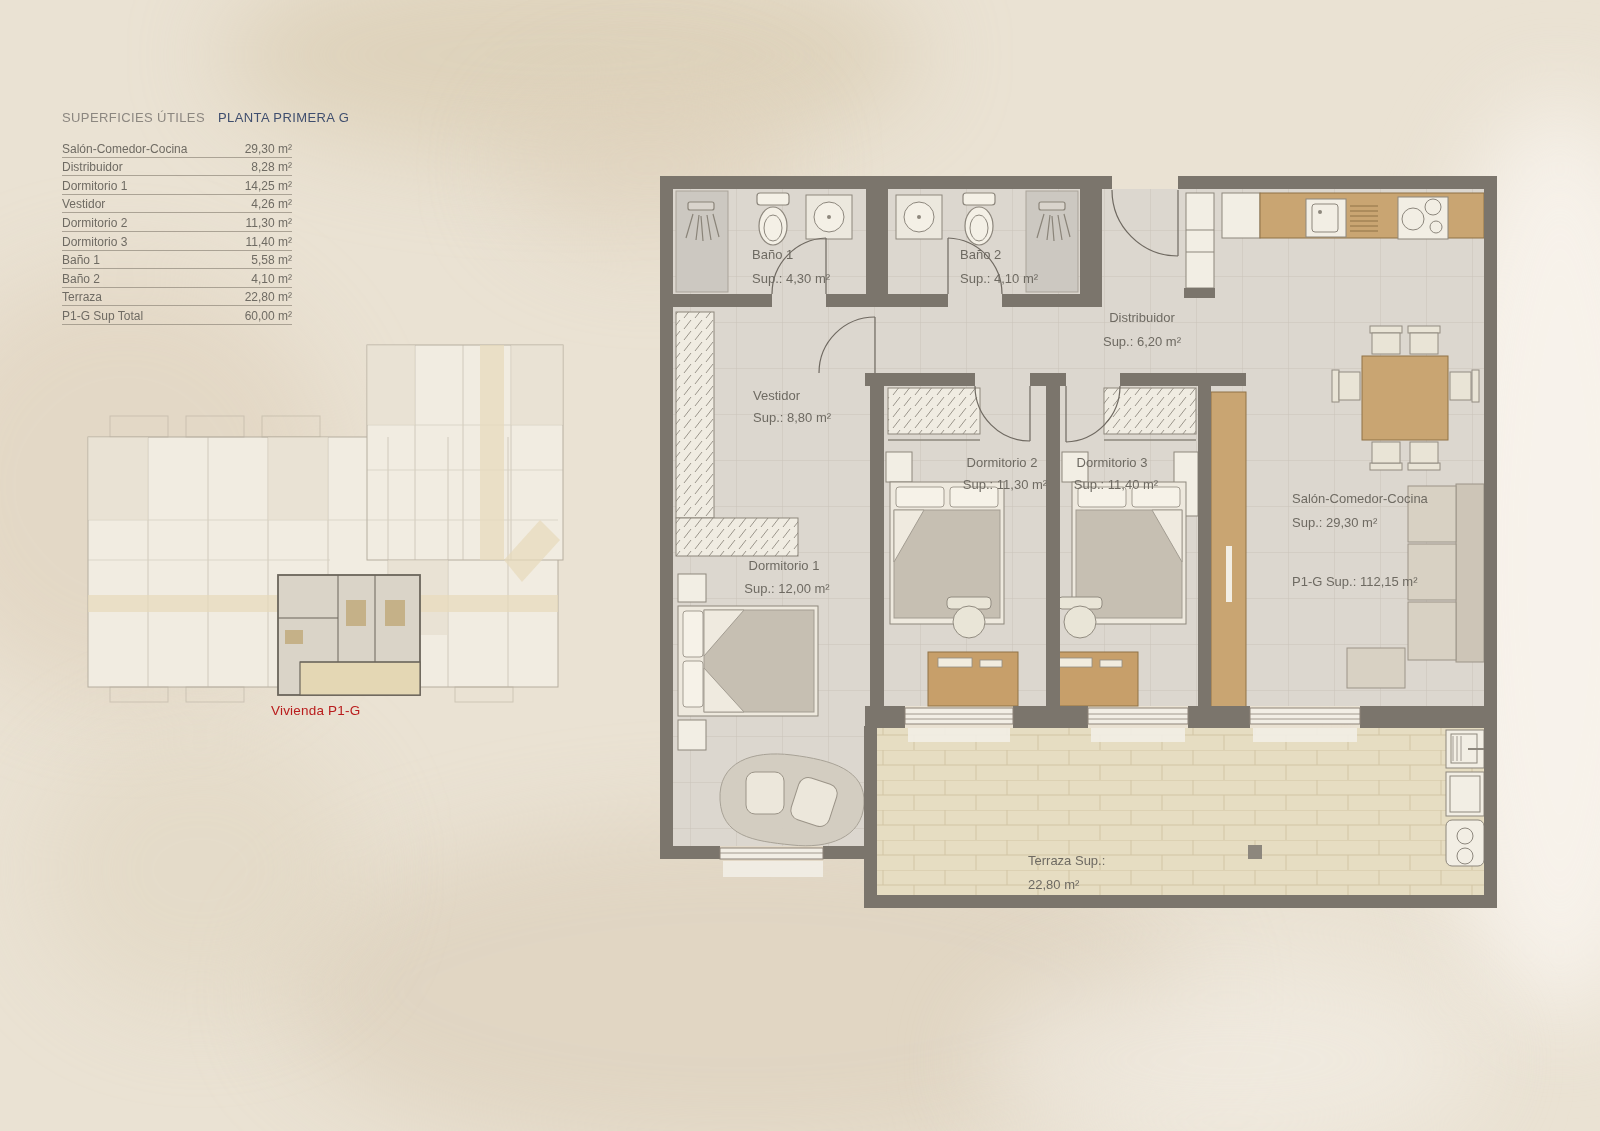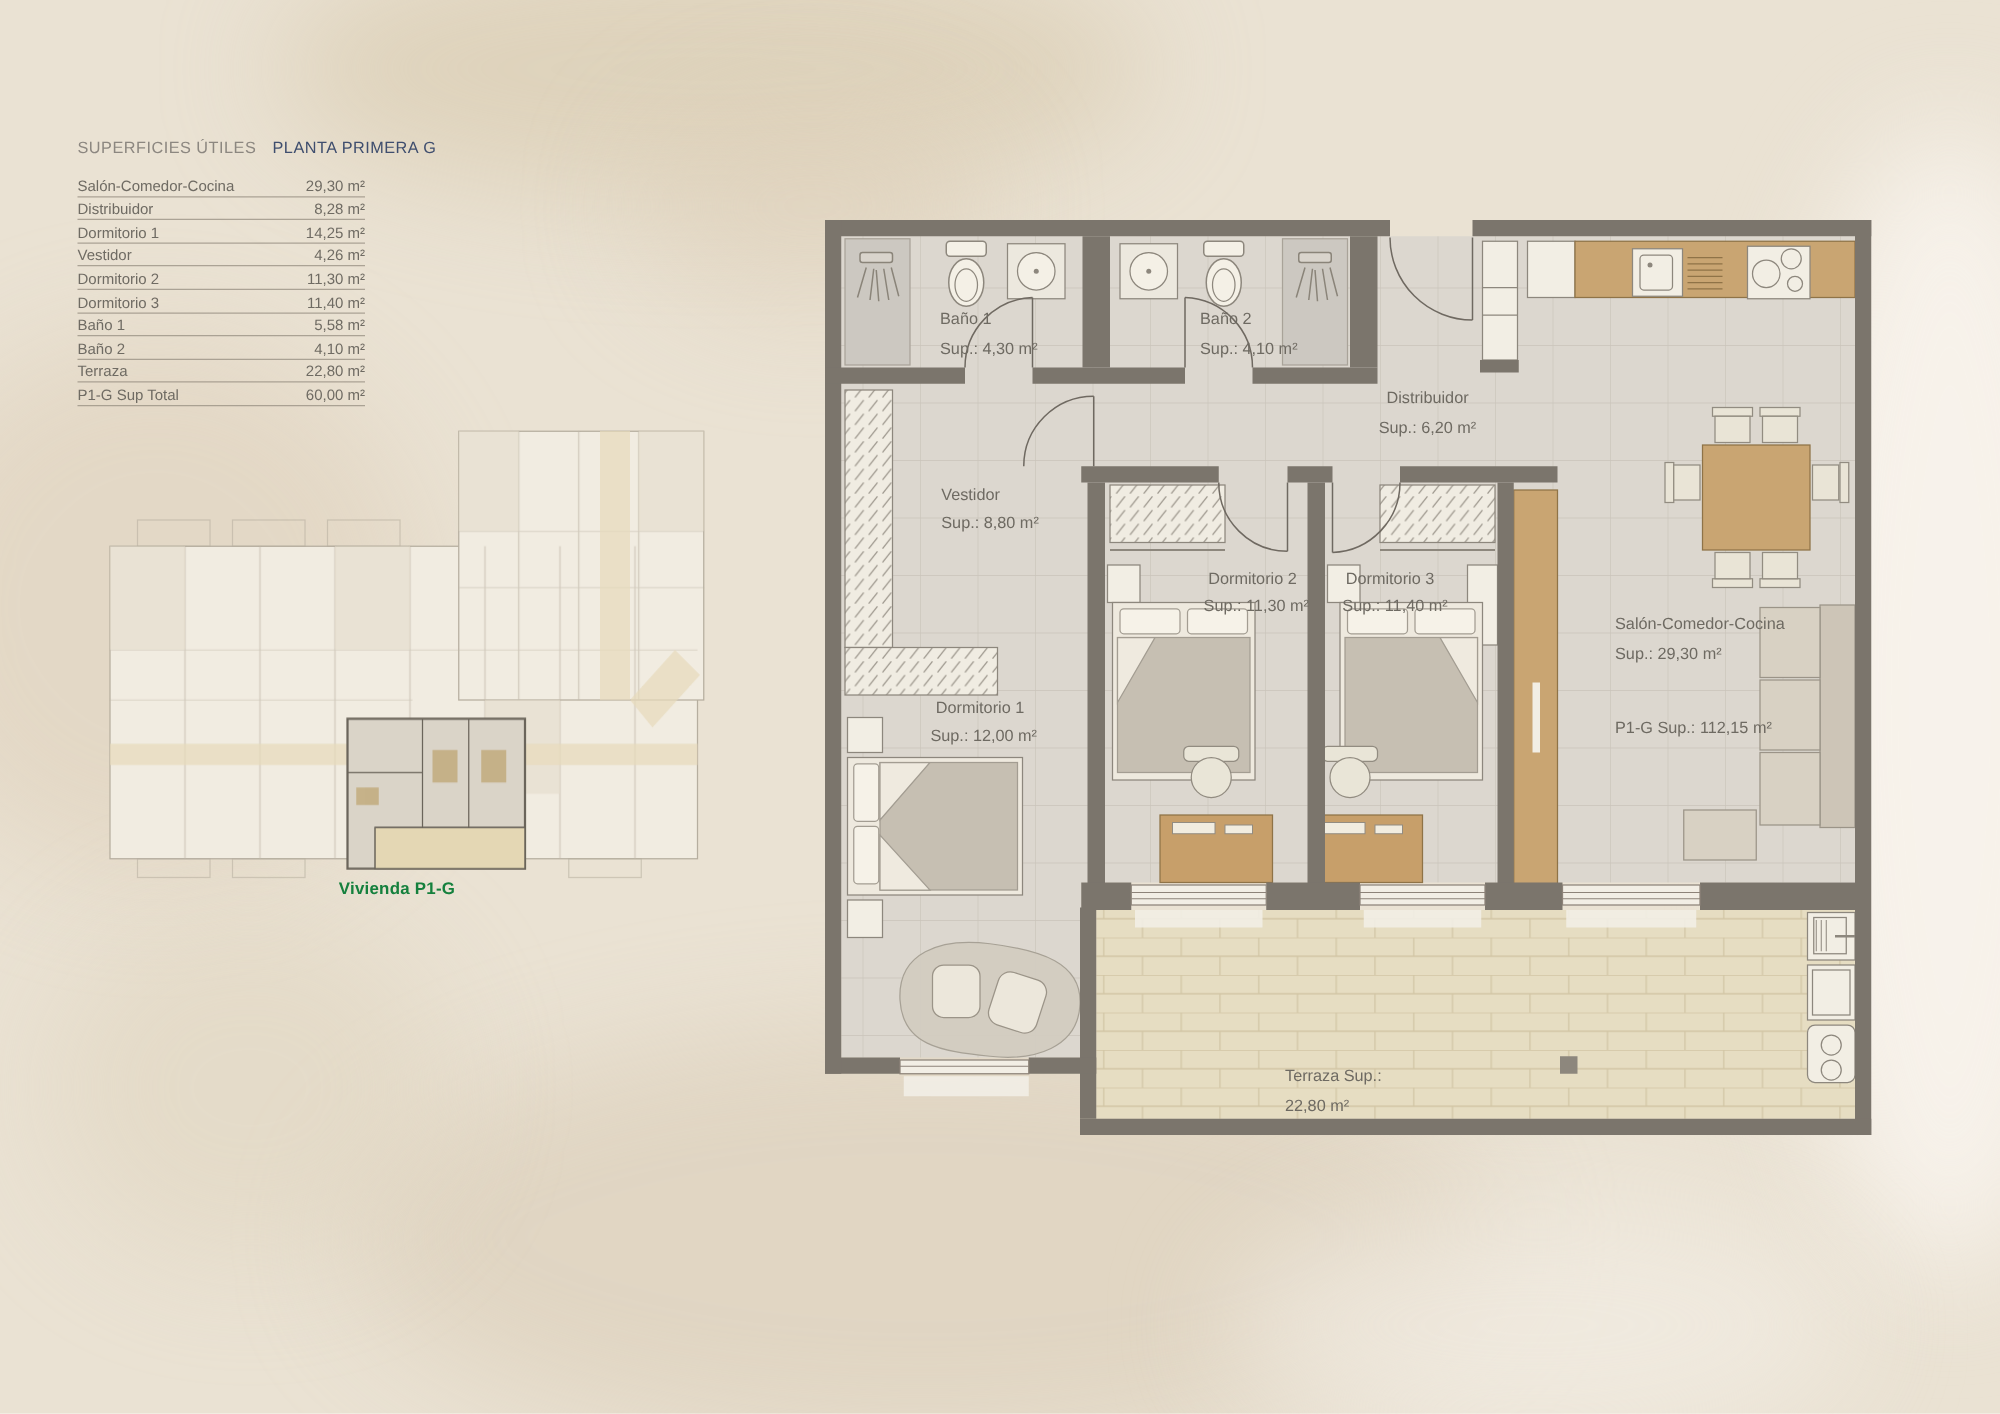--- a/index.html
+++ b/index.html
@@ -29,21 +29,21 @@
   }
   .st-title .navy{color:#3f4e6e;margin-left:13px;}
   .st-row{
     display:flex;justify-content:space-between;align-items:flex-end;
     height:17.6px;font-size:12px;
     border-bottom:1px solid rgba(150,142,128,.75);
     line-height:15px;
   }
   .caption{
     position:absolute;left:271px;top:703px;
-    font-size:13.5px;color:#15803d;letter-spacing:.2px;font-weight:bold;
+    font-size:13.5px;color:#b91c1c;letter-spacing:.2px;
   }
   svg{position:absolute;left:0;top:0;font-family:"Liberation Sans", sans-serif;}
   text{fill:#6e6a62;font-size:13px;}
   .lbl-c{text-anchor:middle;}
 </style>
 </head>
 <body>
 <div class="page">
 
   <div class="blob b1"></div>

